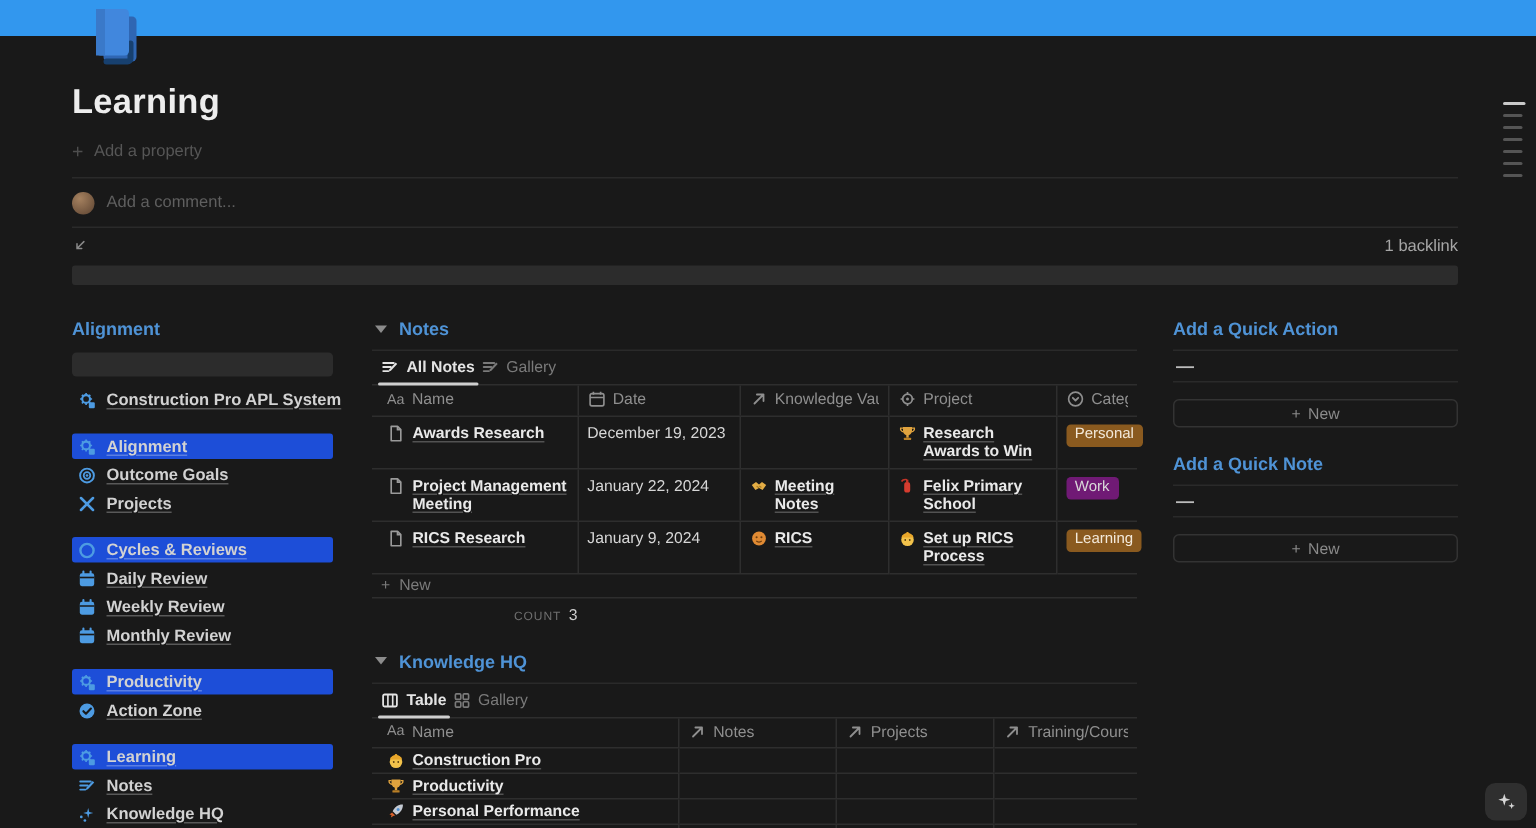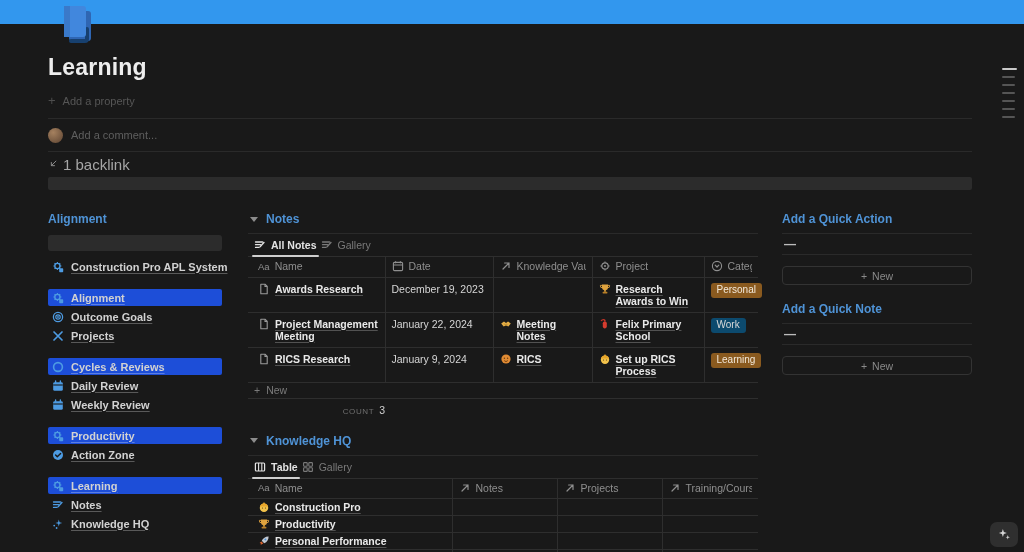--- a/index.html
+++ b/index.html
@@ -14,21 +14,21 @@
 
   .content { padding:0 52px 0 48px; }
   h1.page-title { margin-top:30px; font-size:23px; line-height:26px; font-weight:bold; color:#ededed; letter-spacing:.2px; }
   .add-property { margin-top:13px; font-size:11px; color:#565656; display:flex; align-items:center; gap:7px; }
   .add-property .plus { font-size:13px; color:#4e4e4e; }
   .divider { border-top:1px solid #2a2a2a; margin-top:10px; }
   .comment-row { margin-top:8px; display:flex; align-items:center; gap:8px; height:16px; }
   .avatar { width:15px; height:15px; border-radius:50%; background:radial-gradient(circle at 35% 30%, #a5815f, #5c4331); flex:0 0 auto; }
   .comment-placeholder { font-size:11px; color:#5f5f5f; }
   .divider2 { border-top:1px solid #2a2a2a; margin-top:8px; }
-  .backlink-row { margin-top:6px; display:flex; align-items:center; gap:5px; height:12px; font-size:15px; color:#a6a6a6; }
+  .backlink-row { margin-top:6px; display:flex; align-items:center; gap:5px; height:12px; font-size:11px; color:#a6a6a6;justify-content:space-between; }
   .backlink-row svg { color:#8a8a8a; }
   .collapsed-block { margin-top:7px; height:13px; background:#2c2c2c; border-radius:2px; }
 
   .columns { display:flex; margin-top:22px; align-items:flex-start; }
 
   
   .sidebar { width:174px; flex:0 0 auto; margin-right:26px; }
   .col-heading { font-size:12px; font-weight:bold; color:#4f93d6; height:14px; }
   .empty-block { margin-top:9px; height:16px; background:#2c2c2c; border-radius:3px; }
   .nav-item { margin-top:2px; height:17px; display:flex; align-items:center; gap:7px; padding:0 4px; font-size:11px; color:#d2d2d2; }
@@ -58,21 +58,21 @@
   .hcell { display:flex; align-items:center; gap:5px; white-space:nowrap; overflow:hidden; }
   .hcell svg { flex:0 0 auto; color:#8f8f8f; }
   .aa { font-size:9.5px; color:#8f8f8f; }
   .name-cell, .rel-cell { font-weight:bold; color:#e9e9e9; }
   .cell-flex { display:flex; gap:5px; align-items:flex-start; }
   .cell-flex svg { flex:0 0 auto; margin-top:0; }
   .u { text-decoration:underline; text-decoration-color:rgba(255,255,255,.25); text-underline-offset:2px; }
   .date-cell { color:#d6d6d6; }
   .tag { display:inline-block; border-radius:3px; padding:1px 6px 2px; font-size:10px; font-weight:normal; line-height:12px; }
   .tag.orange { background:#8a5a1f; color:#f3e9da; }
-  .tag.gray { background:#0c4a6e; color:#d9d9d9; }
+  .tag.gray { background:#701a75; color:#d9d9d9; }
   tr.r1 td { height:30px; } tr.r2 td { height:30px; } tr.r3 td { height:22px; }
   .new-row { height:16px; display:flex; align-items:center; gap:6px; font-size:10.5px; color:#7b7b7b; padding-left:6px; border-bottom:1px solid #2e2e2e; }
   .count-row { height:19px; display:flex; align-items:baseline; justify-content:flex-end; width:137px; gap:5px; padding-top:5px; }
   .count-label { font-size:8px; letter-spacing:.6px; color:#6f6f6f; }
   .count-value { font-size:10.5px; color:#cfcfcf; }
   .khq { margin-top:16px; }
   table.db.khq-table td { padding:2px 6px; }
   tr.kr td { height:17px; }
 
   
@@ -200,20 +200,30 @@
       </div>
       <div class="nav-item">
         <span>
             <svg width="12" height="12" viewBox="0 0 12 12" style="display:block">
               <rect x="1.2" y="2.2" width="9.6" height="8.6" rx="1.4" fill="currentColor"></rect>
               <path d="M3.6 1 v2.4 M8.4 1 v2.4" stroke="currentColor" stroke-width="1.4" stroke-linecap="round"></path>
               <path d="M1.2 5 h9.6" stroke="#191919" stroke-width="1.1"></path>
             </svg>
           </span>
         <span class="nlabel">Weekly Review</span>
+      </div>
+      <div class="nav-item">
+        <span>
+            <svg width="12" height="12" viewBox="0 0 12 12" style="display:block">
+              <rect x="1.2" y="2.2" width="9.6" height="8.6" rx="1.4" fill="currentColor"></rect>
+              <path d="M3.6 1 v2.4 M8.4 1 v2.4" stroke="currentColor" stroke-width="1.4" stroke-linecap="round"></path>
+              <path d="M1.2 5 h9.6" stroke="#191919" stroke-width="1.1"></path>
+            </svg>
+          </span>
+        <span class="nlabel">Monthly Review</span>
       </div>
       <div class="nav-item gap hl">
         <span>
             <svg width="12" height="12" viewBox="0 0 12 12" style="display:block">
               <circle cx="5.4" cy="5" r="2.6" fill="none" stroke="currentColor" stroke-width="1.4"></circle>
               <path d="M5.4 1 V2.2 M5.4 7.8 V9 M1.4 5 H2.6 M8.2 5 H9.4 M2.6 2.2 l.9.9 M7.3 7 l.9.9 M8.2 2.2 l-.9.9 M3.5 7 l-.9.9" stroke="currentColor" stroke-width="1.1"></path>
               <rect x="7.2" y="7.2" width="4" height="4" rx="0.8" fill="currentColor"></rect>
             </svg>
           </span>
         <span class="nlabel">Productivity</span>

